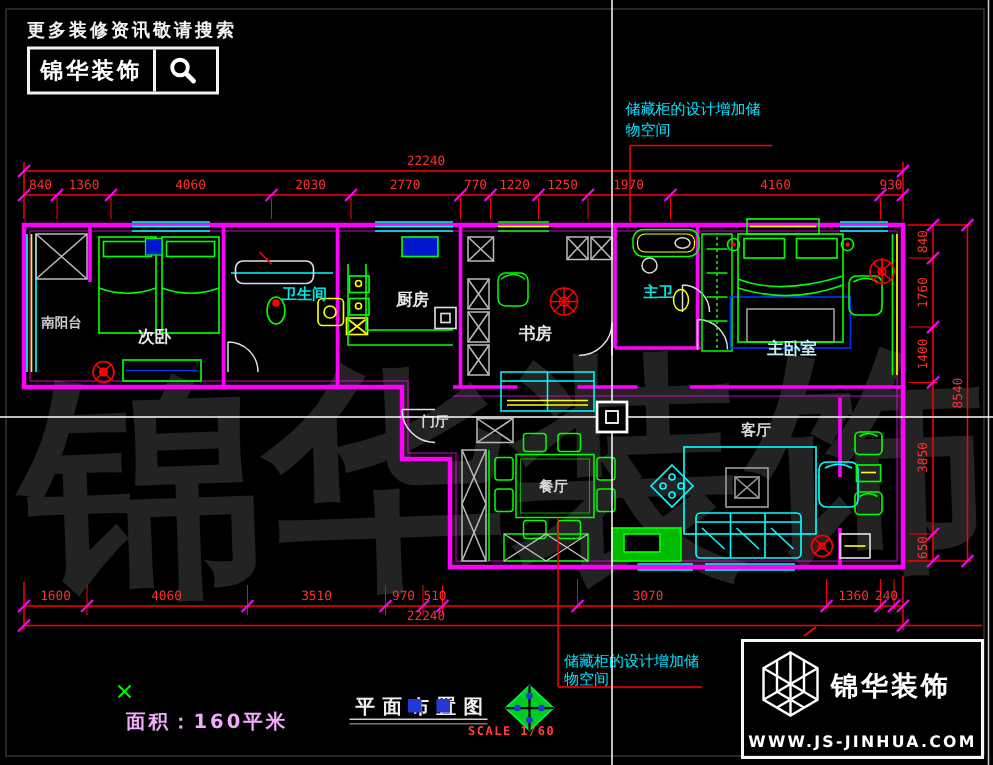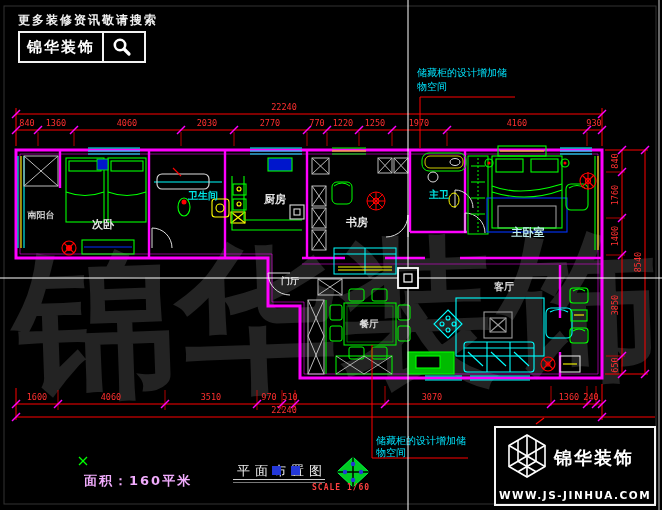--- a/index.html
+++ b/index.html
@@ -6,21 +6,21 @@
   .stage{position:relative;width:662px;height:510px;background:#000;overflow:hidden;
          font-family:"DejaVu Sans",sans-serif;}
   .abs{position:absolute;}
   
   .tagline{left:18px;top:12px;color:#f2f2f2;font-size:12px;font-weight:bold;letter-spacing:2px;}
   .brandbox{left:18px;top:31px;width:124px;height:28px;border:2px solid #f2f2f2;display:flex;align-items:stretch;}
   .brandname{color:#fff;font-size:15px;font-weight:bold;letter-spacing:2px;display:flex;align-items:center;padding:0 7px;}
   .brandsep{border-left:2px solid #f2f2f2;width:36px;display:flex;align-items:center;justify-content:center;}
   
   .area{left:84px;top:472px;color:#f0abfc;font-size:13px;font-weight:bold;letter-spacing:2px;}
-  .ptitle{left:237px;top:462px;color:#f0f0f0;font-size:13px;font-weight:normal;letter-spacing:5px;}
+  .ptitle{left:237px;top:462px;color:#f0f0f0;font-size:13px;font-weight:bold;letter-spacing:5px;}
   .tgrip{width:9px;height:9px;background:#2438d8;}
   .uline1{left:233px;top:479px;width:92px;height:1px;background:#cfcfcf;}
   .uline2{left:233px;top:482px;width:92px;height:1px;background:#777;}
   .pscale{left:277px;top:483px;color:#ff4040;font-size:8px;font-weight:bold;letter-spacing:1px;font-family:"DejaVu Sans Mono",monospace;margin-left:35px;}
   
   .logobox{left:494px;top:426px;width:158px;height:76px;border:2px solid #f5f5f5;color:#fff;}
   .logorow{position:absolute;left:0;top:4px;width:100%;display:flex;align-items:center;}
   .logotxt{margin-left:4px;line-height:1.05;}
   .logotxt .l1{font-size:18px;font-weight:bold;letter-spacing:2px;}
   .logotxt .l2{font-size:18px;font-weight:bold;letter-spacing:4px;}

